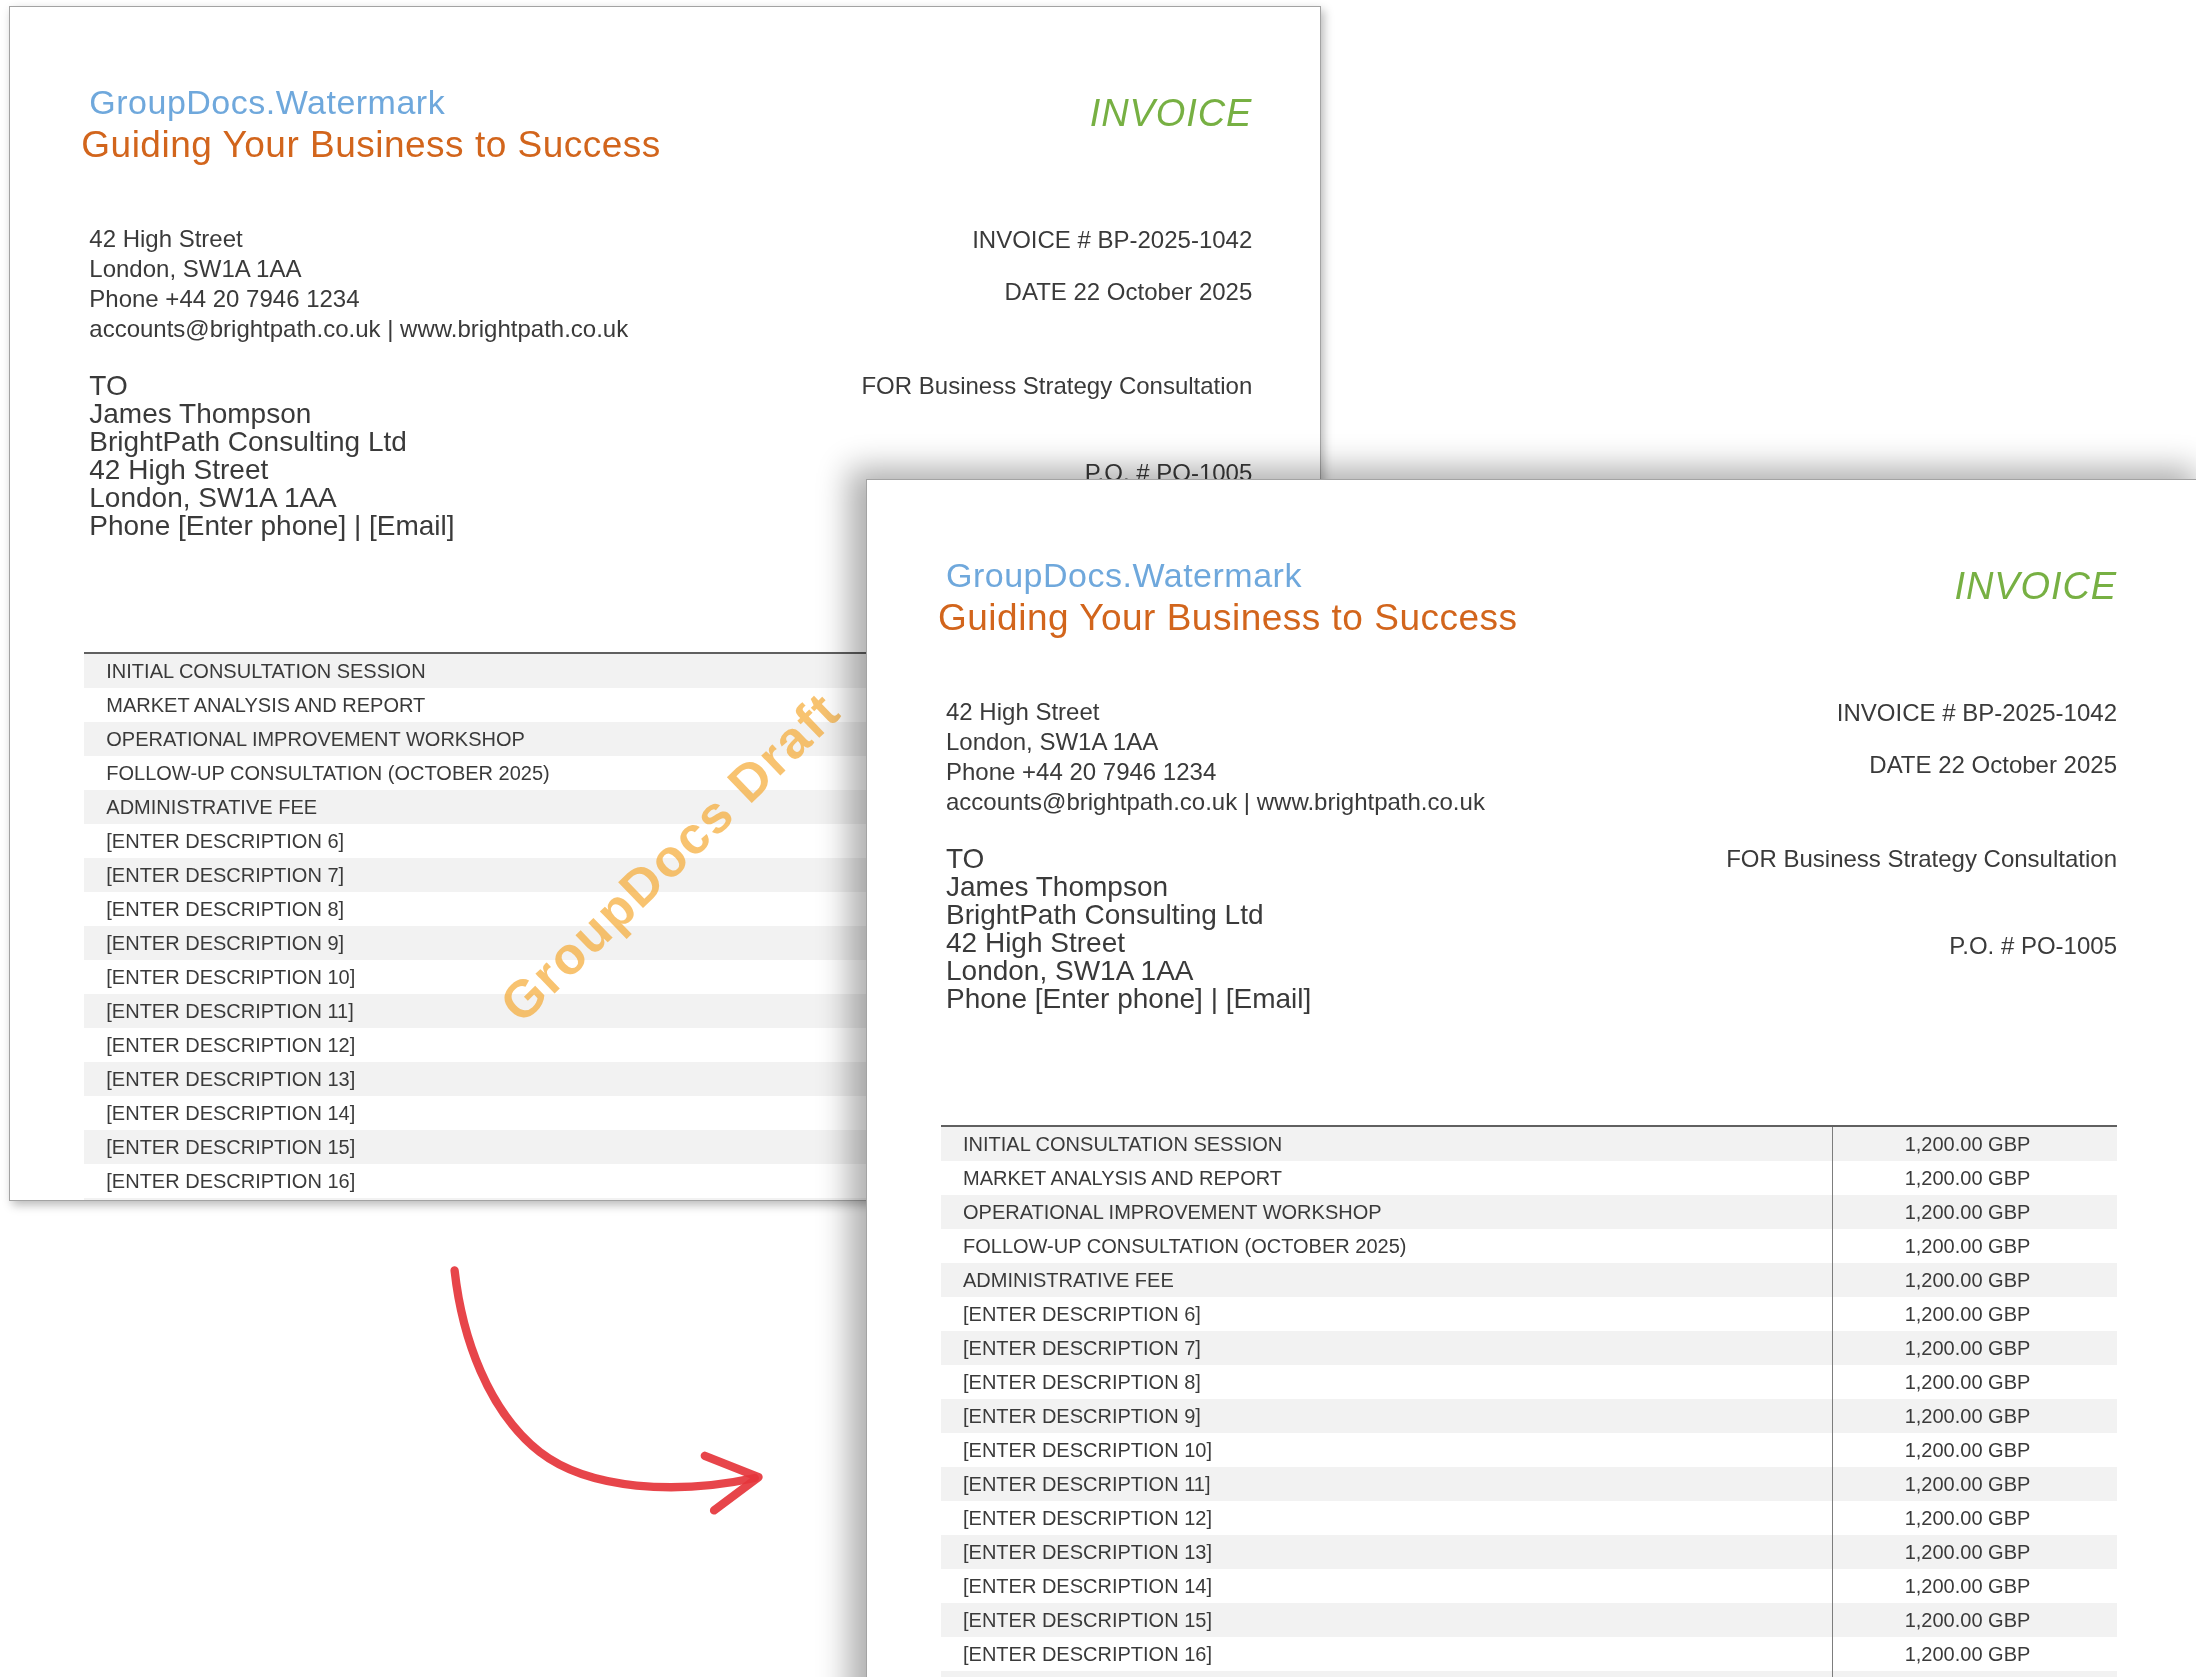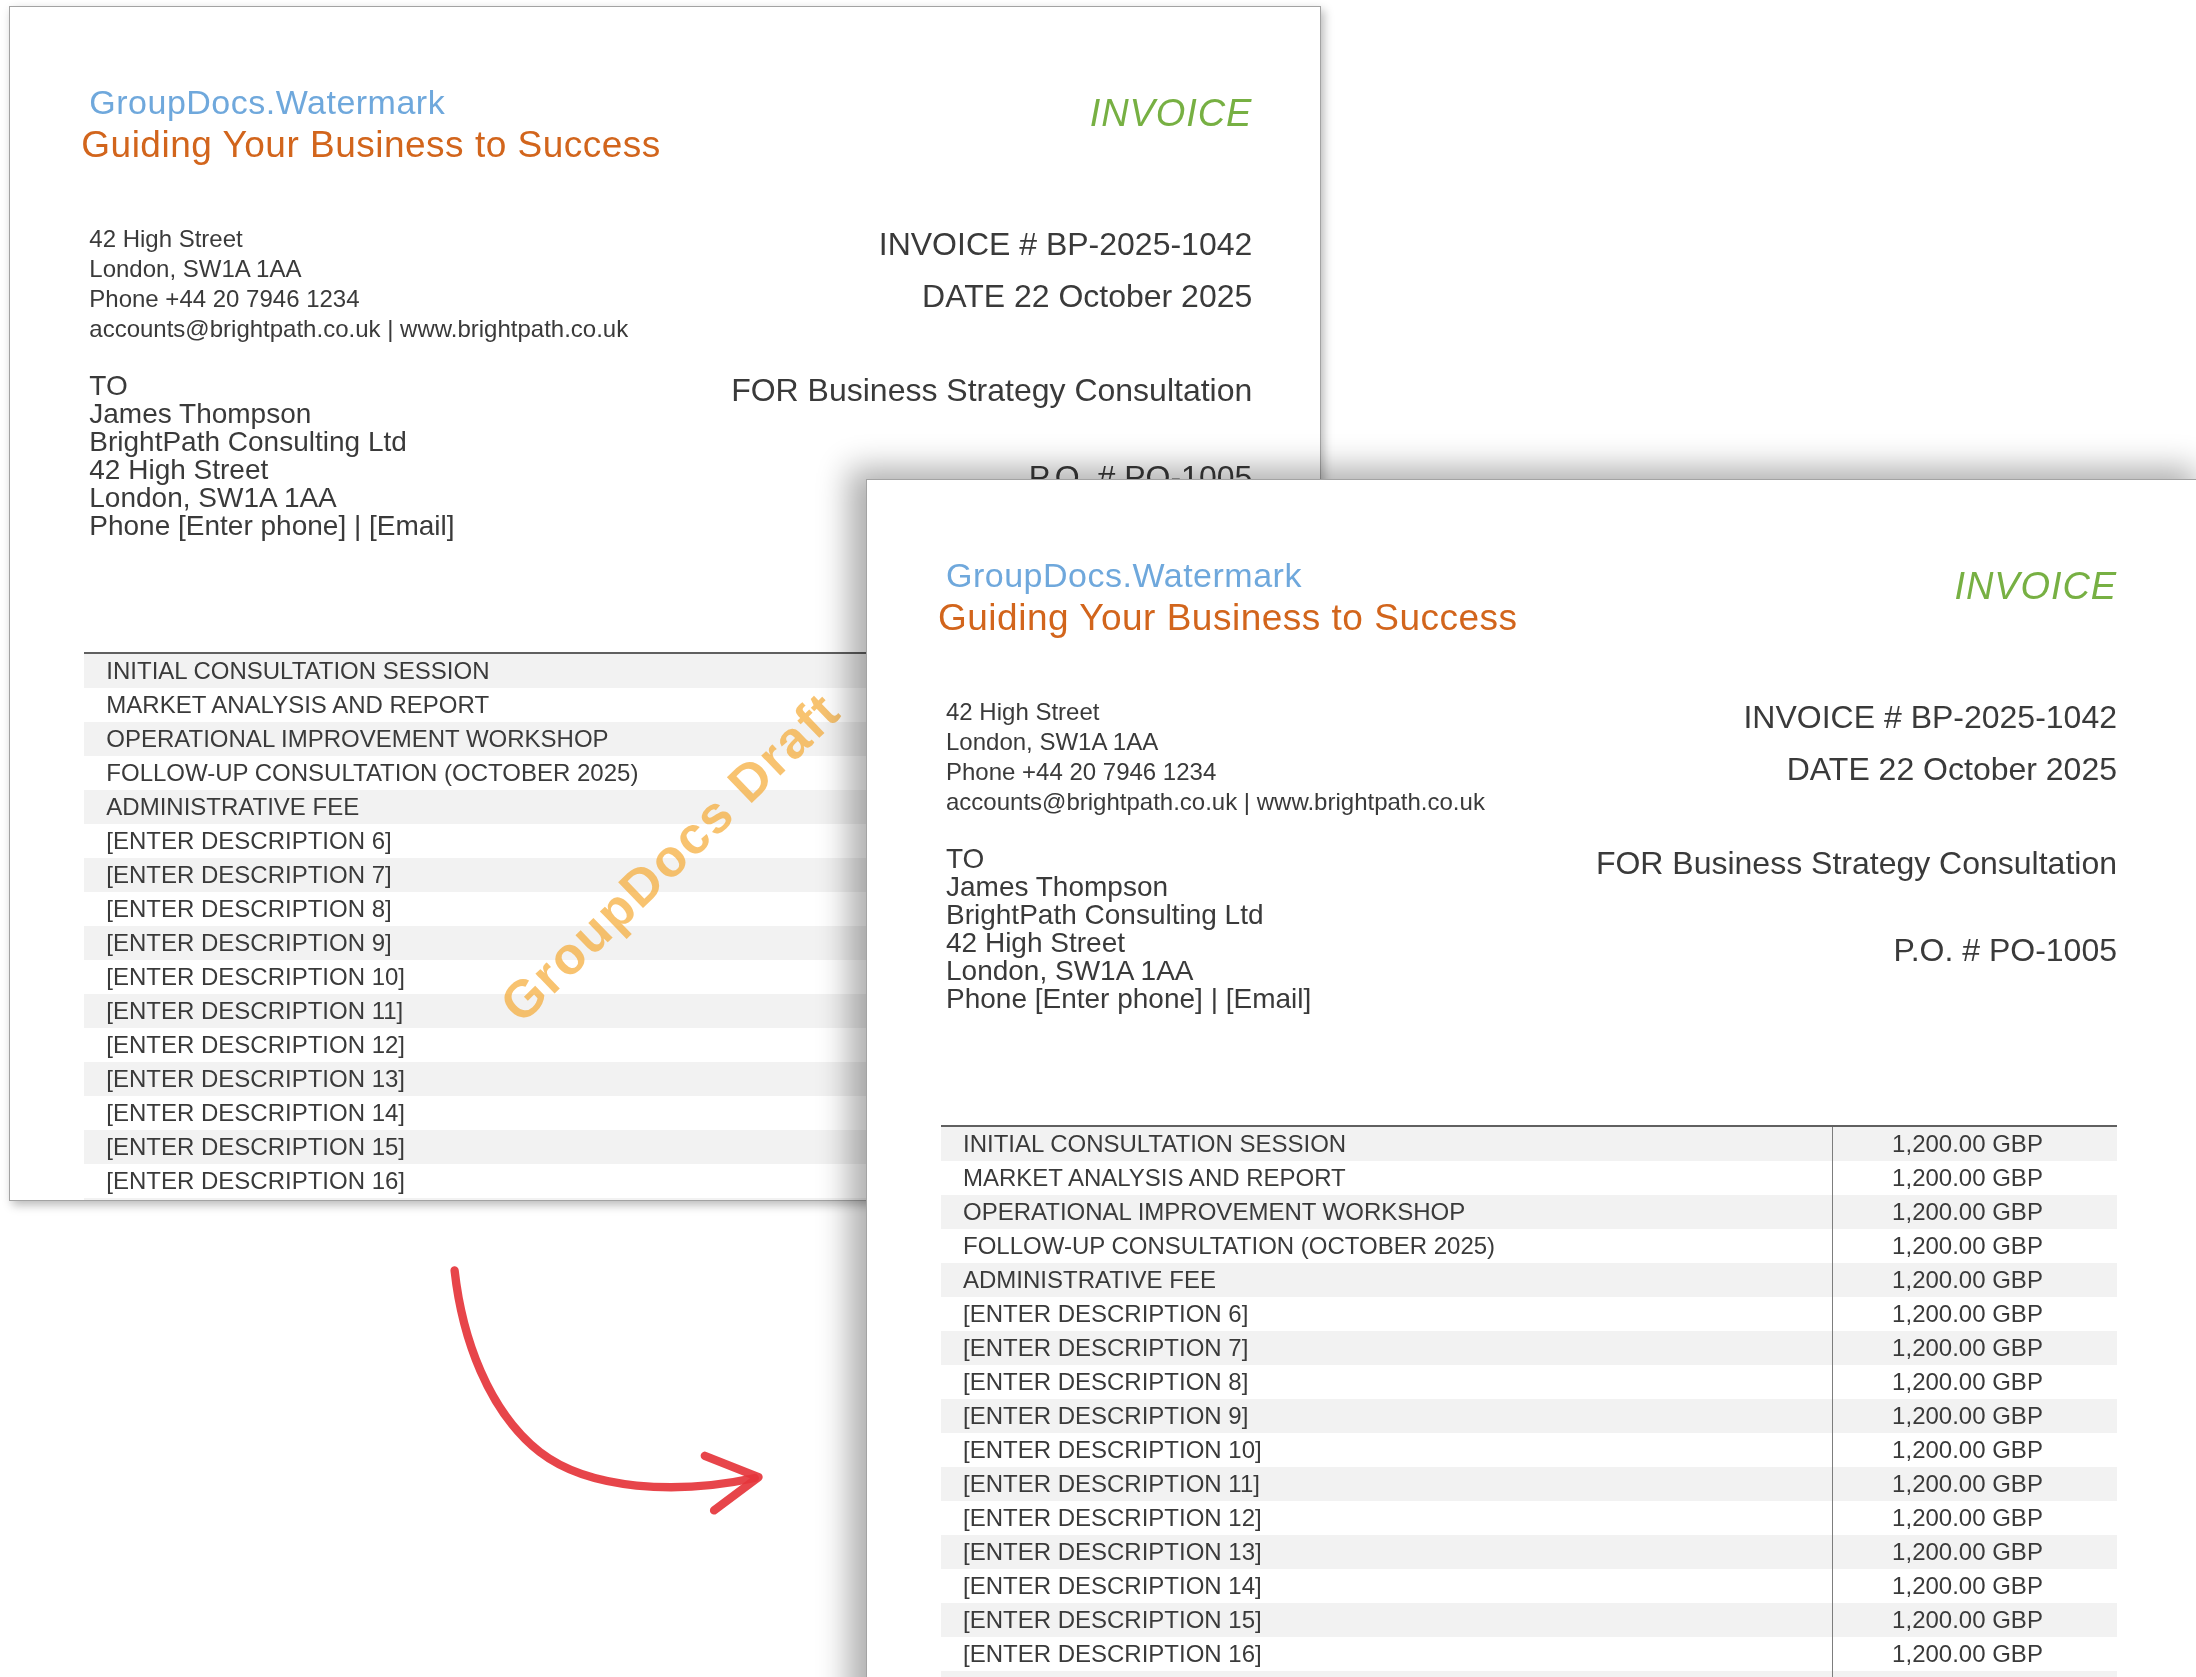--- a/index.html
+++ b/index.html
@@ -22,32 +22,32 @@
   #page-front{
     left:866px;top:479px;width:1347px;height:1299px;
     box-shadow:-16.7px -11px 30px rgba(0,0,0,.32);
     --cr:95px;
     z-index:3;
   }
   .t-title{position:absolute;left:79px;top:76px;font-size:34px;letter-spacing:0.5px;color:#6FA8DC;white-space:nowrap;}
   .t-tagline{position:absolute;left:71px;top:117px;font-size:37px;letter-spacing:0.5px;color:#D2651C;white-space:nowrap;}
   .t-invoice{position:absolute;right:var(--cr);top:85px;font-size:38px;font-style:italic;color:#77B043;letter-spacing:0.9px;white-space:nowrap;}
   .addr{position:absolute;left:79px;top:217px;font-size:24px;line-height:30px;white-space:nowrap;}
-  .meta{position:absolute;right:var(--cr);text-align:left;font-size:32px;white-space:nowrap;}
+  .meta{position:absolute;right:var(--cr);text-align:left;font-size:24px;white-space:nowrap;}
   .meta1{top:219px;}
   .meta2{top:271px;}
   .meta3{top:365px;}
   .meta4{top:452px;}
   .to-block{position:absolute;left:79px;top:365px;font-size:28px;line-height:28px;white-space:nowrap;}
   .tbl-head{position:absolute;left:74px;right:var(--cr);top:616px;height:28px;font-size:25px;font-weight:bold;color:#be185d;display:flex;justify-content:space-between;margin-top:32px;}
   .tbl-head .h-desc{padding-left:22px;}
   .tbl-head .h-amt{padding-right:15px;}
   .tbl-rule{position:absolute;left:74px;right:var(--cr);top:645px;height:2.8px;background:#606060;}
   .tbl-body{position:absolute;left:74px;right:var(--cr);top:647px;}
-  .row{height:34px;display:flex;font-size:24px;line-height:34px;color:#3a3a3a;}
+  .row{height:34px;display:flex;font-size:20px;line-height:34px;color:#3a3a3a;}
   .row:nth-child(odd){background:#F2F2F2;}
   .cell-d{flex:1;padding-left:22px;white-space:nowrap;overflow:hidden;}
   .cell-a{width:285px;box-sizing:border-box;text-align:center;padding-right:15px;border-left:1.9px solid #7d7d7d;white-space:nowrap;}
   .watermark{
     position:absolute;left:660px;top:850px;
     transform:translate(-50%,-50%) rotate(-44deg);
     font-size:52px;font-weight:bold;letter-spacing:1.9px;white-space:nowrap;
     color:rgba(245,163,36,0.65);
     z-index:2;
   }

